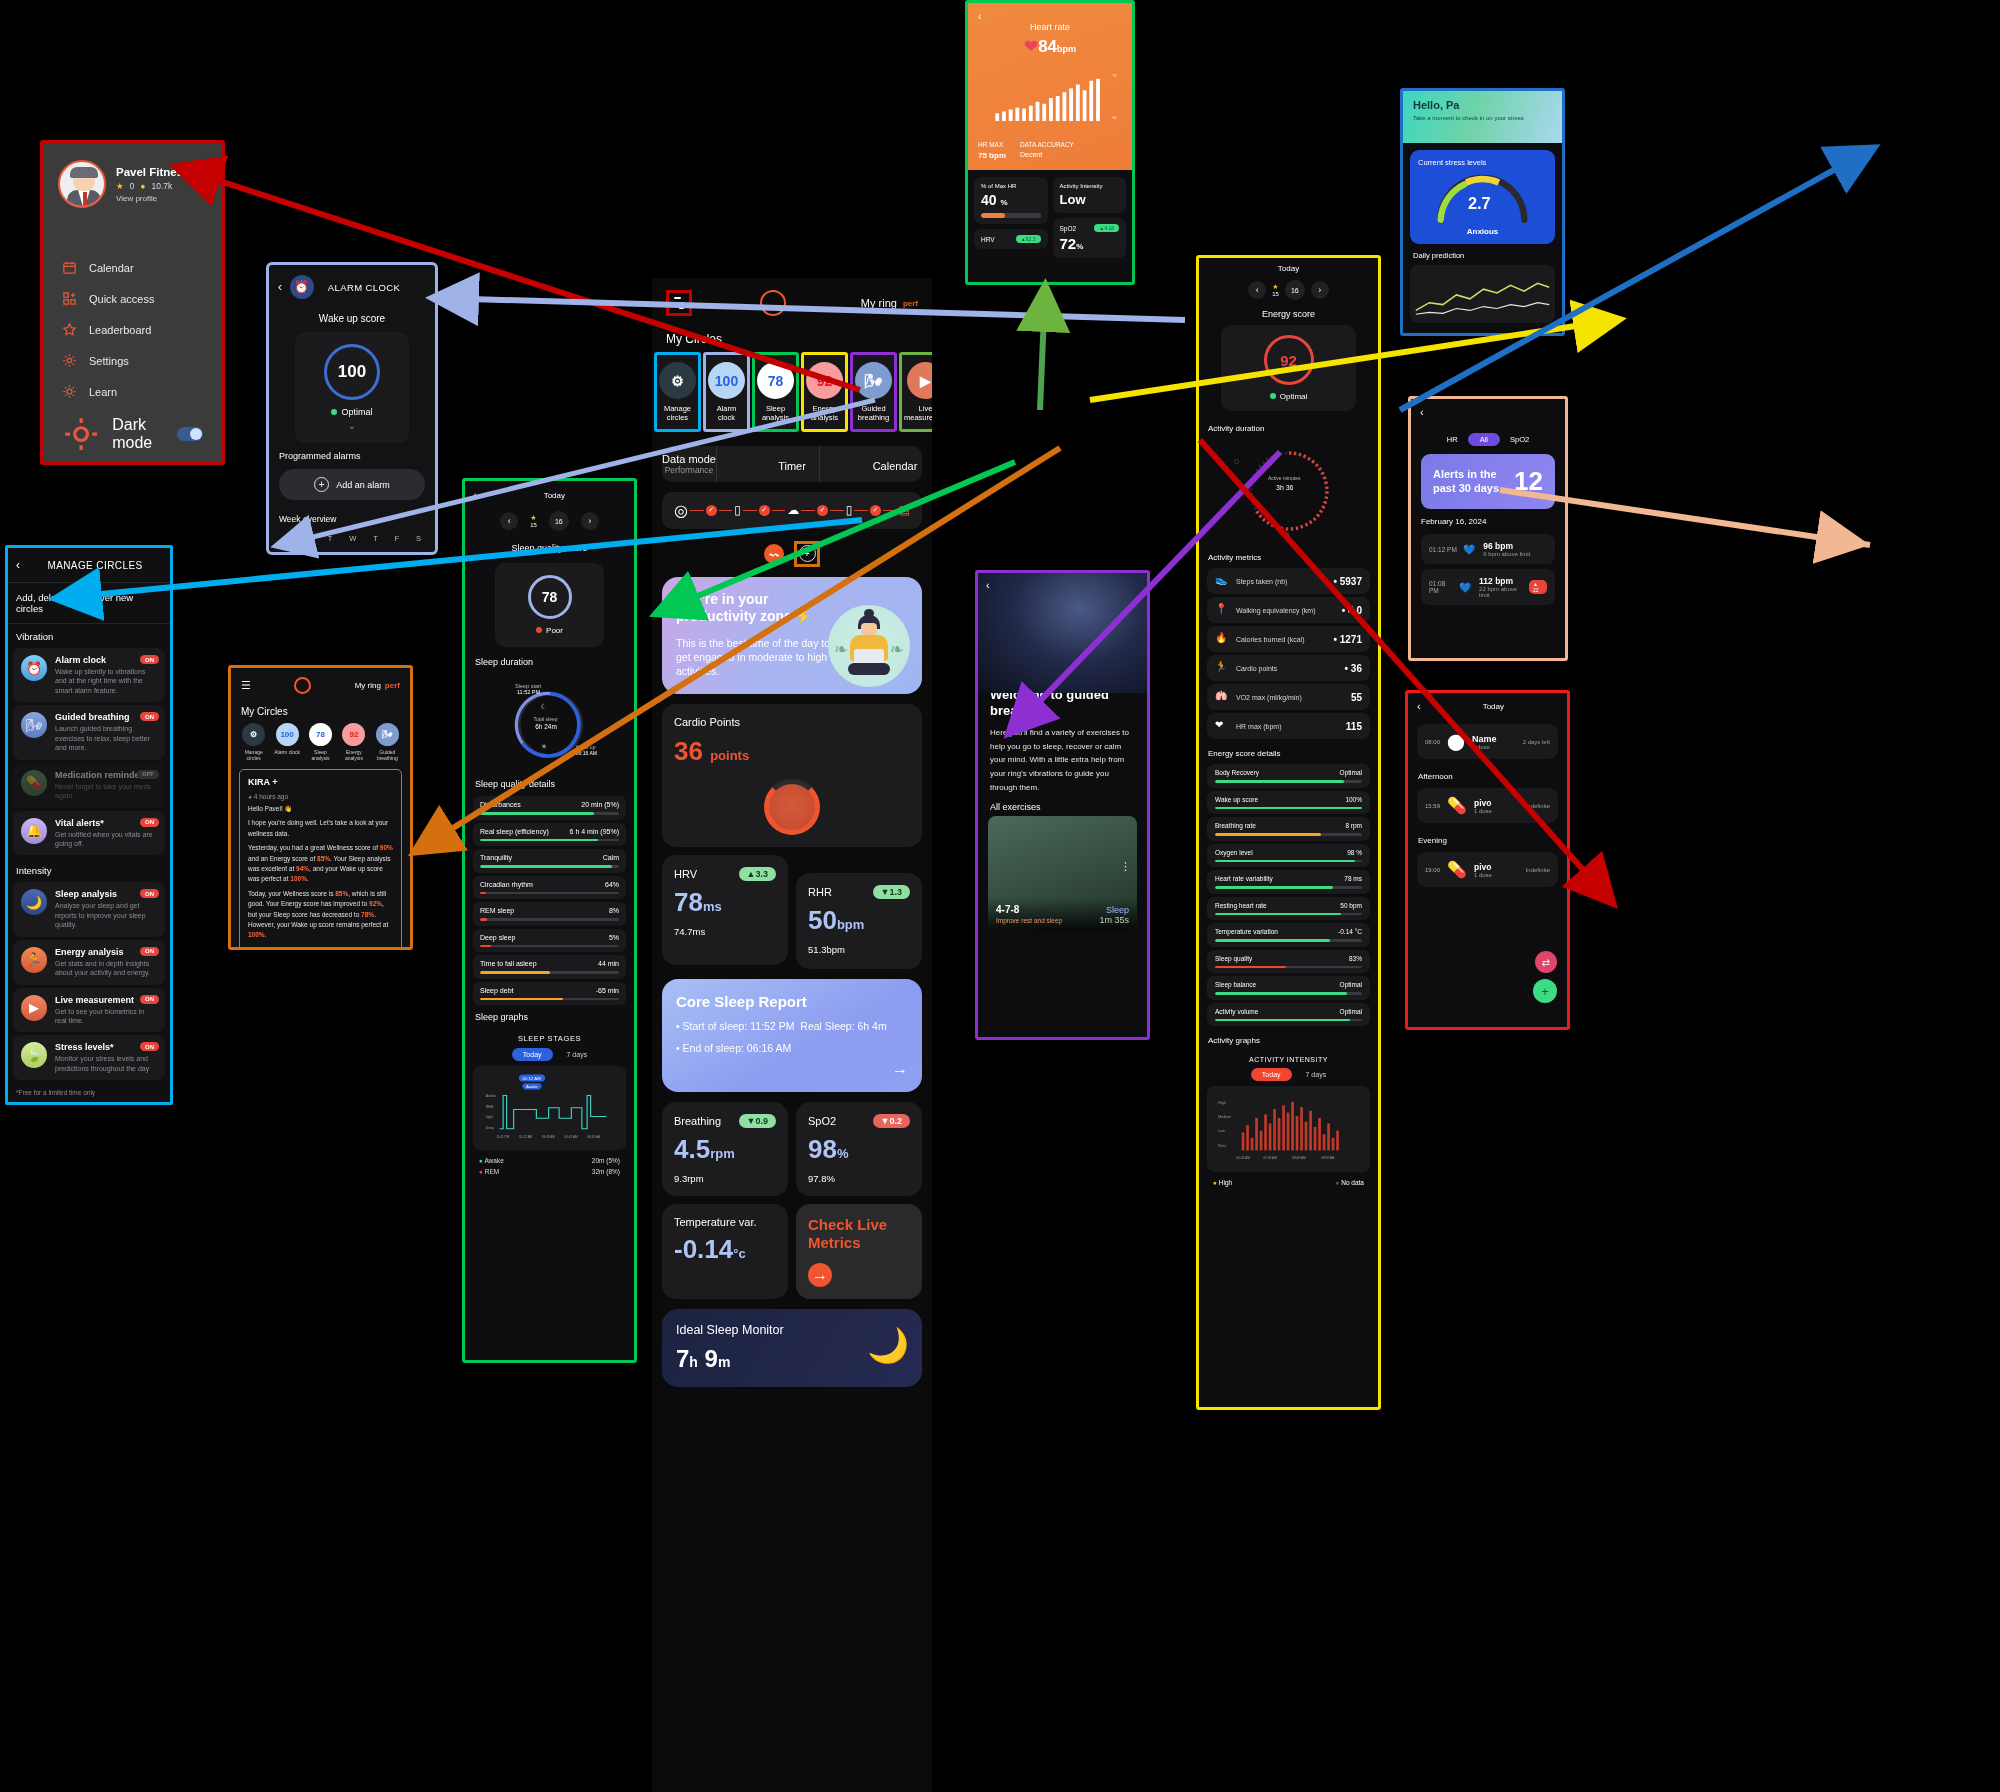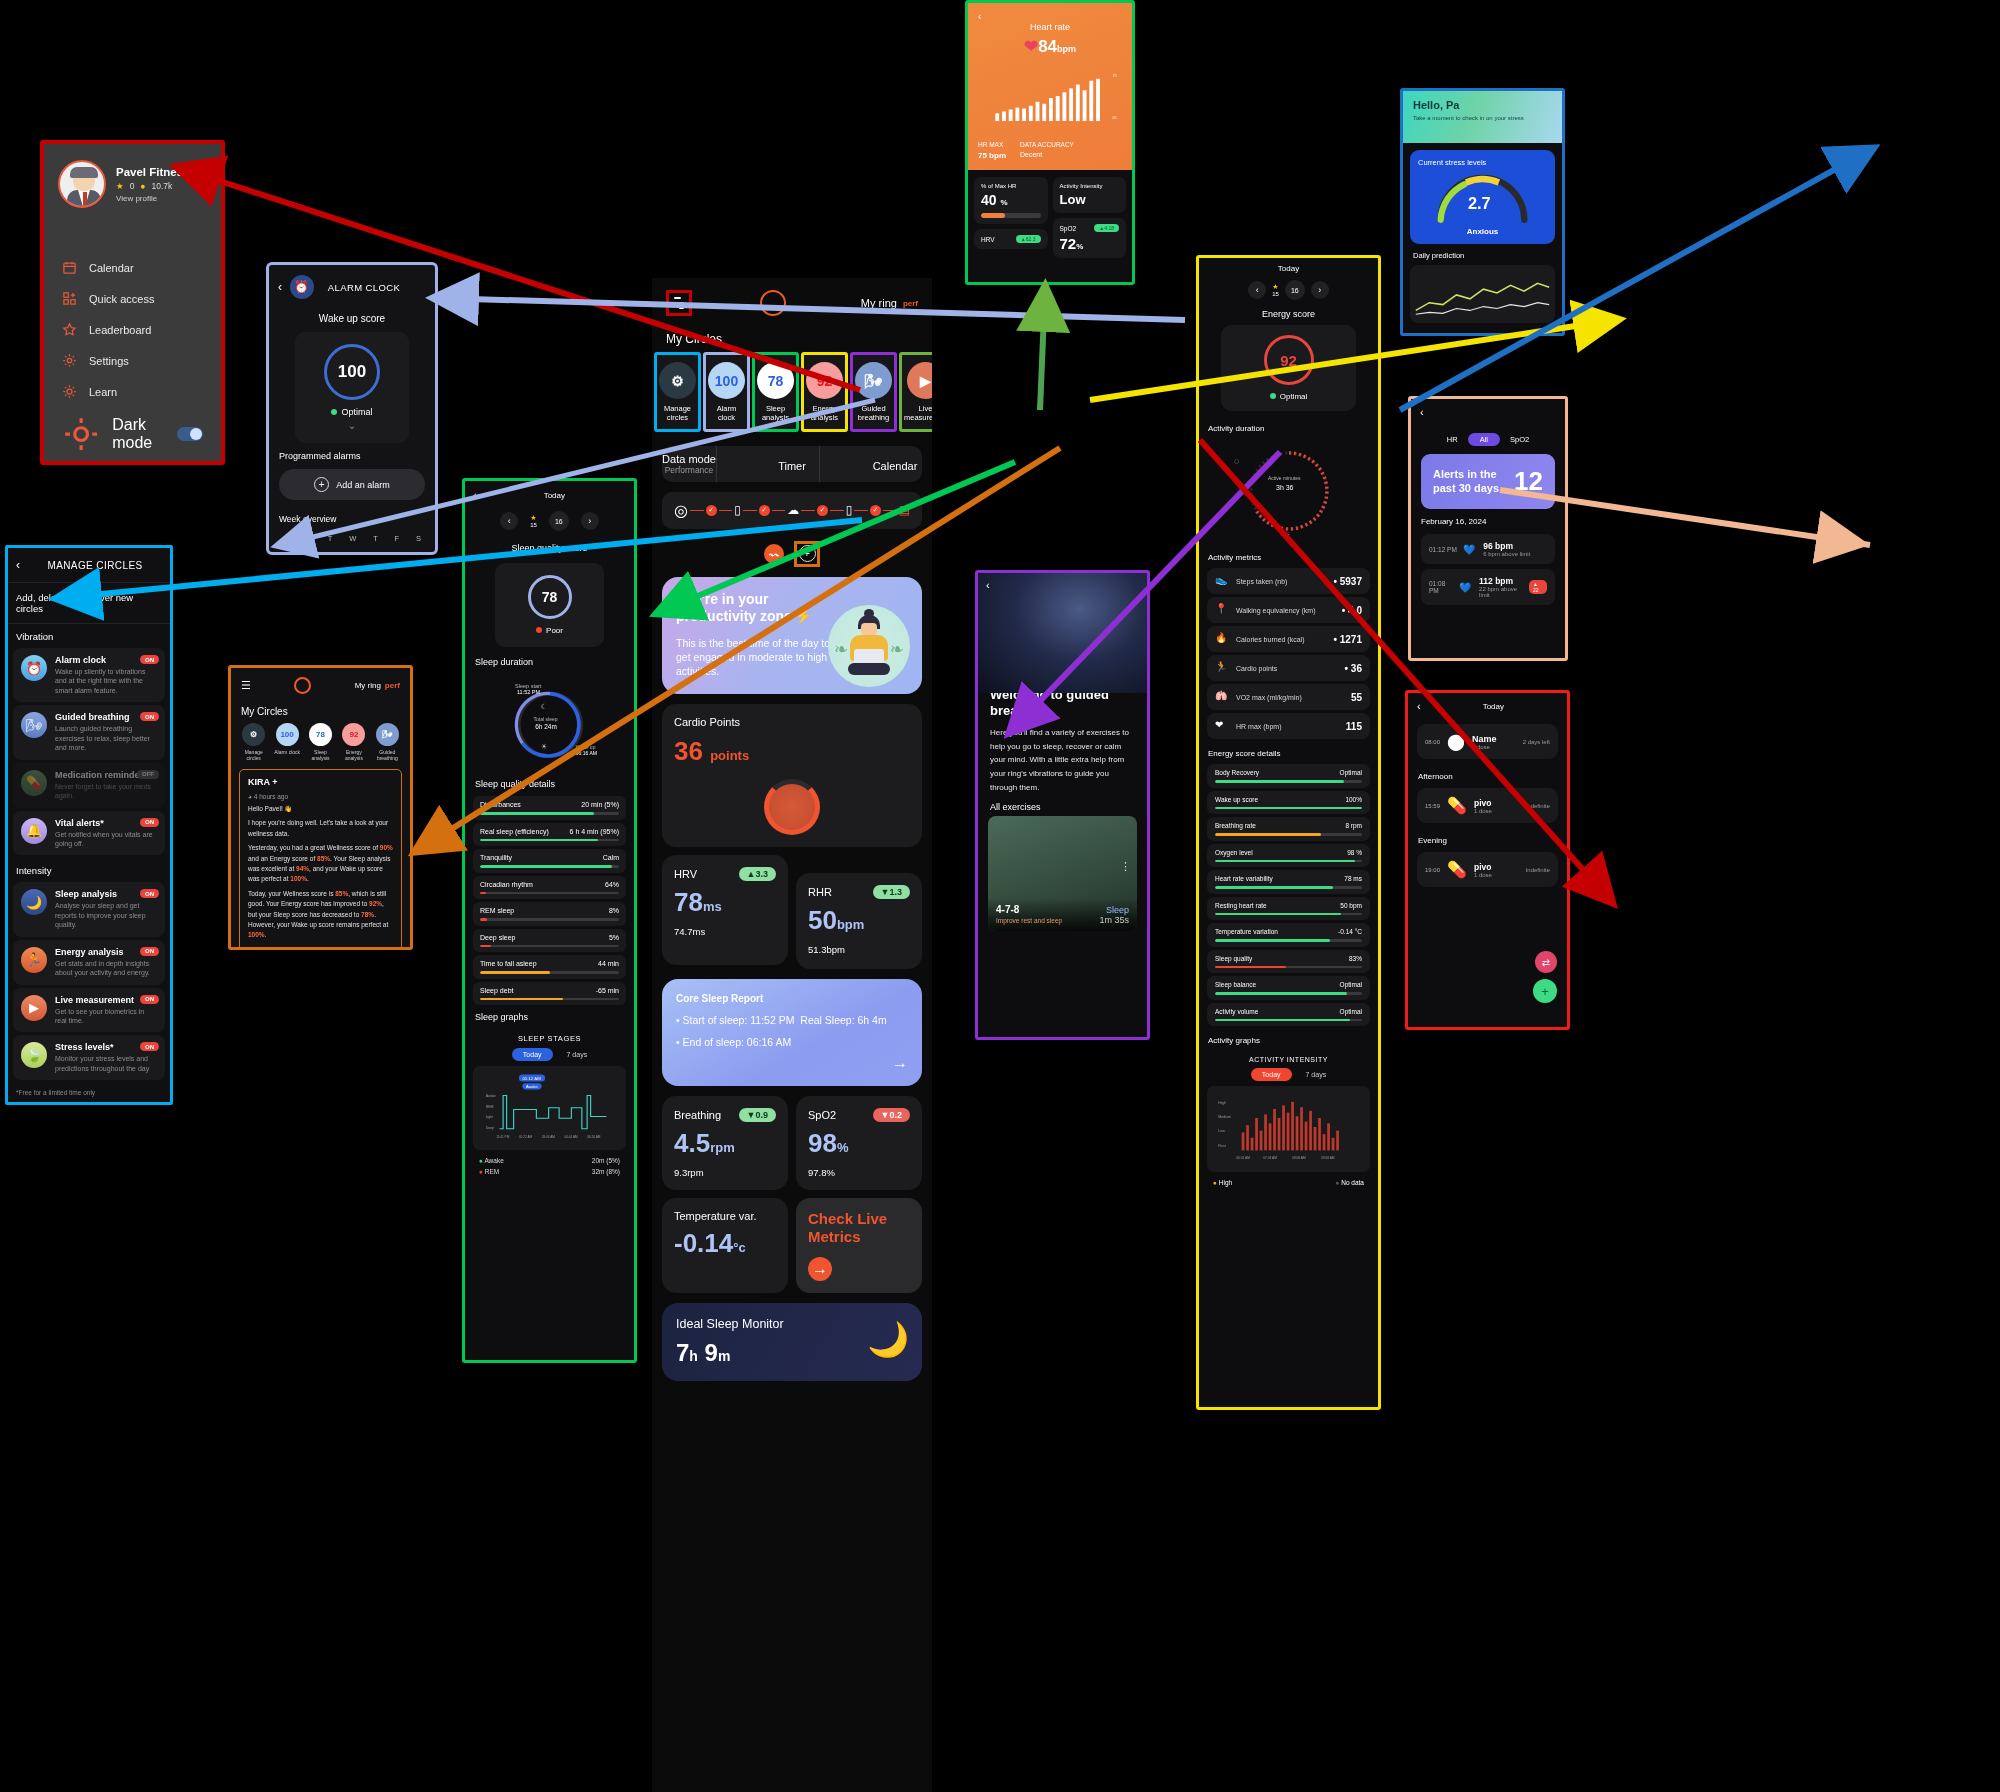--- a/index.html
+++ b/index.html
@@ -127,21 +127,21 @@
   .statGrid { display:flex; gap:8px; margin:0 10px;}
   .statCard { background:#1c1c1e; border-radius:14px; padding:12px; flex:1;}
   .statTitle { font-size:11px;}
   .bigNum { font-size:26px; font-weight:bold; color:#f0552f; margin-top:8px;}
   .bigNumB { font-size:26px; font-weight:bold; color:#aec4f5; margin-top:6px;}
   .unit { font-size:13px; font-weight:bold;}
   .trendUp { background:#8fe0a2; color:#0e3b1c; font-size:9px; padding:2px 8px; border-radius:9px; font-weight:bold;}
   .trendDown { background:#e9645c; color:#fff; font-size:9px; padding:2px 8px; border-radius:9px; font-weight:bold;}
   .sub3 { font-size:9.5px; margin-top:8px;}
   .coreSleep { margin:10px; border-radius:16px; padding:14px; background:linear-gradient(150deg,#a8c0f5 0%,#8c9cf0 60%,#8f9ff2 100%); position:relative; overflow:hidden;}
-  .coreSleep h3 { font-size:10px; font-weight:bold;}
+  .coreSleep h3 { font-size:15px; font-weight:bold;}
   .coreSleep .li { font-size:10.5px; margin-top:10px;}
   .idealCard { margin:10px; border-radius:16px; padding:14px; background:linear-gradient(120deg,#1c2340,#262a52);}
 
   
   #guided { left:975px; top:570px; width:175px; height:470px; background:#0d0d10; border:3px solid #8e2fd4; border-radius:3px;}
   .skyimg { height:120px; background:radial-gradient(ellipse at 60% 30%, #4a5a86 0%, #222a4a 45%, #0c0f1c 100%); position:relative;}
   #guided h3 { font-size:13px; font-weight:bold; line-height:1.2; padding:0 12px;}
   #guided p { font-size:8px; line-height:1.7; padding:8px 12px 0 12px; color:#e6e6e6;}
   #guided .all { font-size:9px; padding:8px 12px 4px 12px;}
   .exCard { margin:0 10px 6px 10px; border-radius:8px; overflow:hidden; position:relative; height:115px;}

